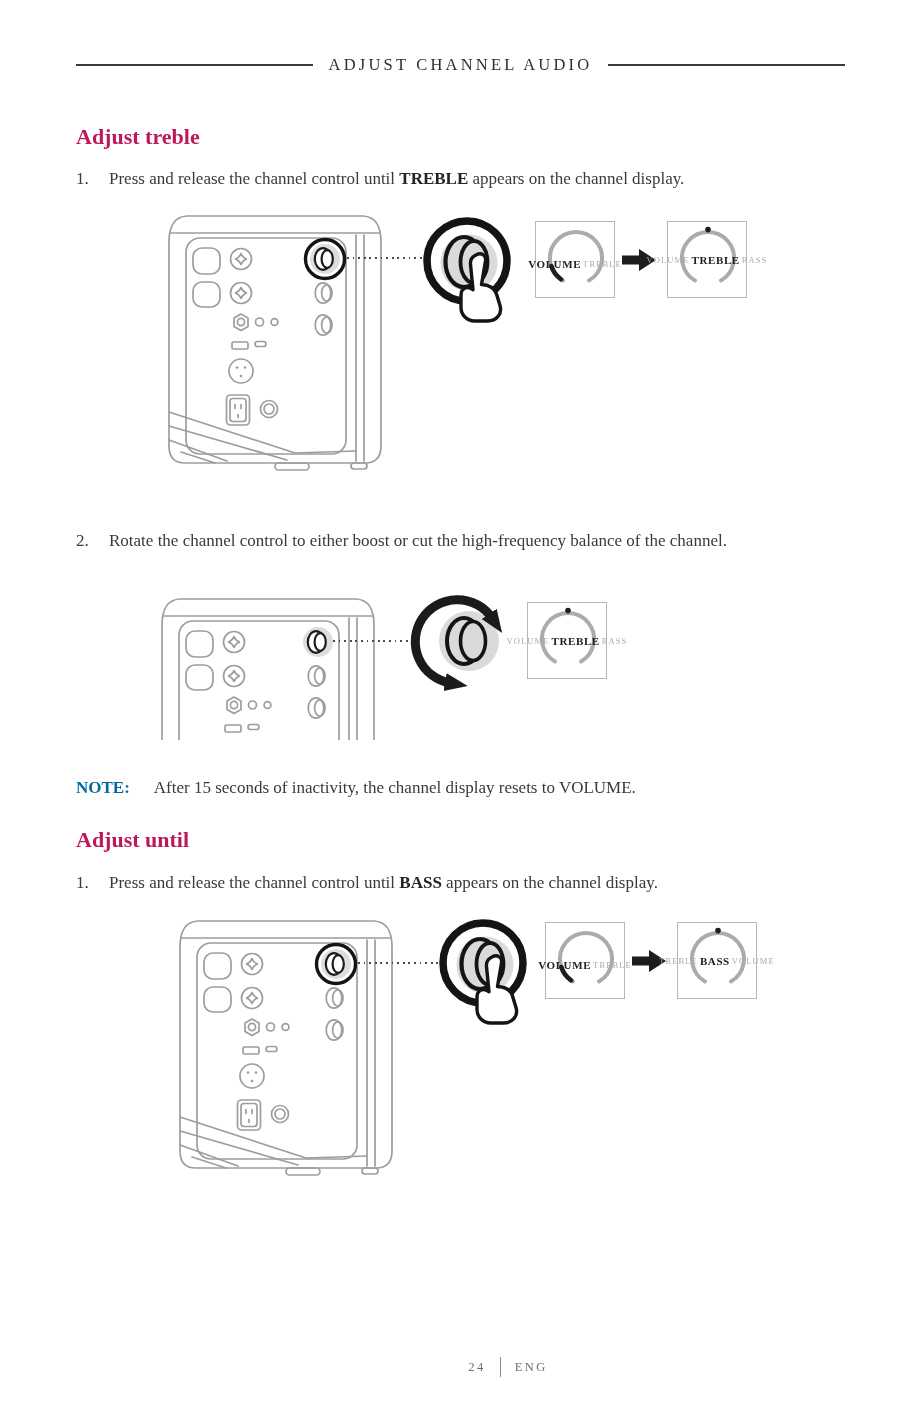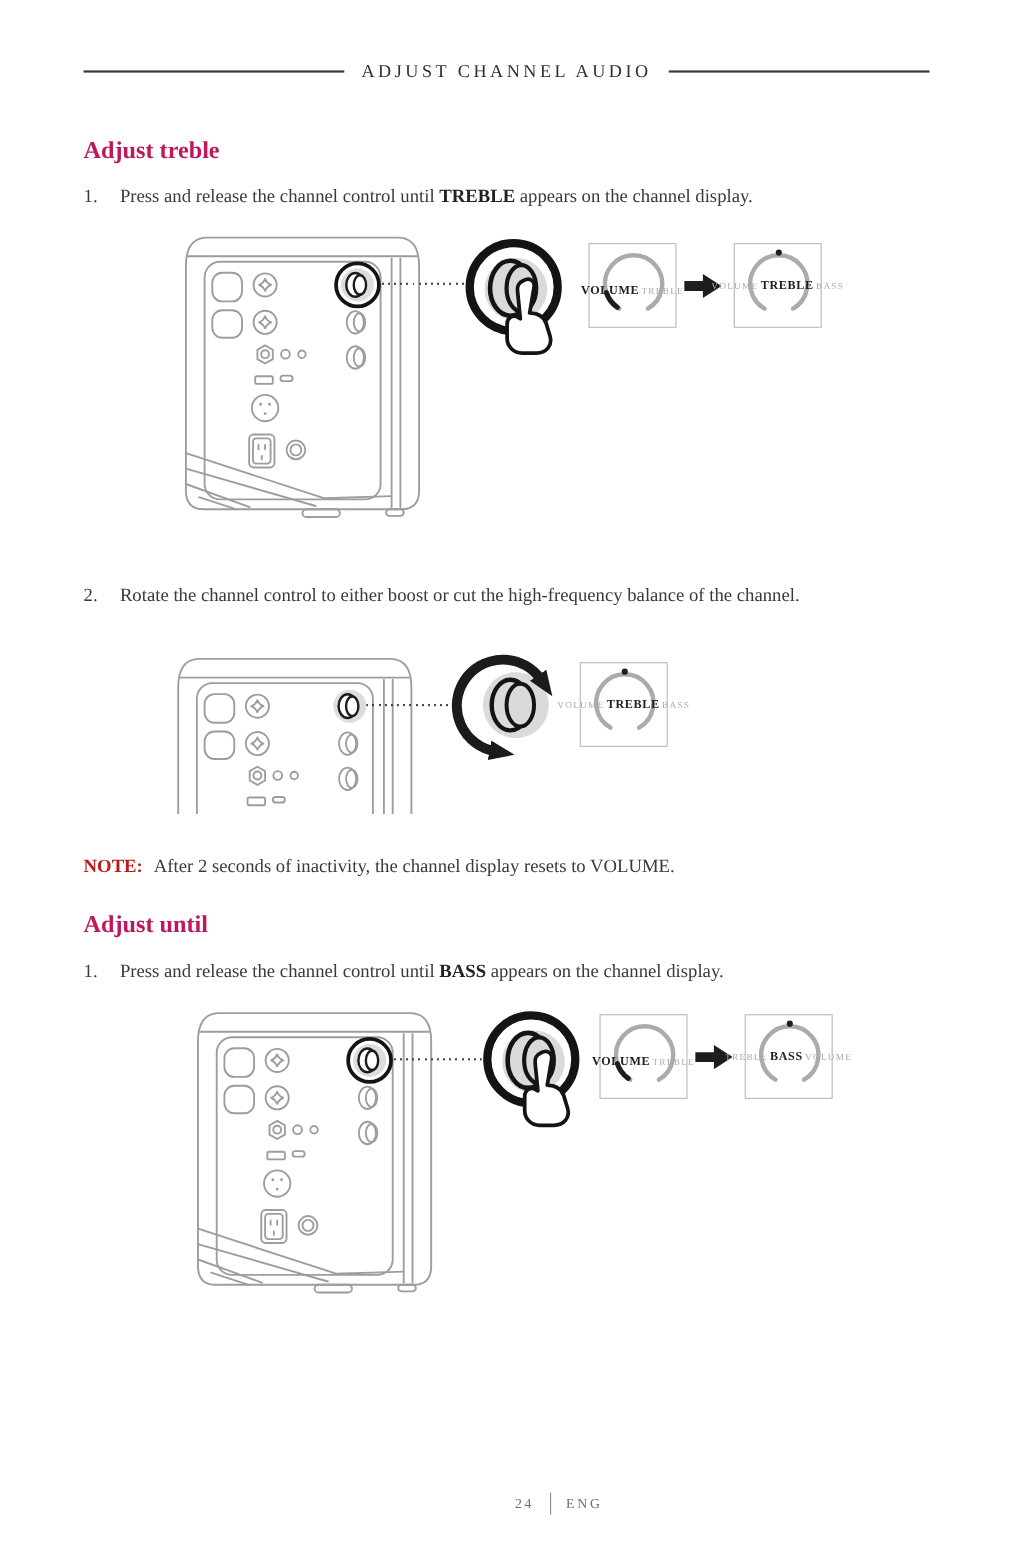--- a/index.html
+++ b/index.html
@@ -12,21 +12,21 @@
   .htitle{font-size:16.5px;letter-spacing:3.2px;color:#2f2f31;white-space:nowrap;line-height:20px;}
 
   
   h2{position:absolute;left:76px;margin:0;font-size:22px;font-weight:700;color:#be185d;line-height:26px;}
   .step{position:absolute;left:76px;display:flex;font-size:17px;line-height:26px;}
   .num{width:33px;flex-shrink:0;}
   .txt{max-width:700px;}
   .txt.w2{max-width:660px;text-align:right;}
   .txt b{color:#232325;}
   .note{position:absolute;left:76px;font-size:17px;line-height:26px;}
-  .note b{color:#b91c1c;margin-right:10px;}
+  .note b{color:#0369a1;margin-right:24px;}
 
   
   .abs{position:absolute;}
   .g{fill:none;stroke:#9b9da1;stroke-width:1.7;stroke-linejoin:round;stroke-linecap:round;}
   .gf{fill:#9b9da1;stroke:none;}
   .k{fill:#fff;stroke:#1c1c1e;stroke-width:2.2;}
   .crop{overflow:hidden;}
   .dotted{height:2px;background-image:repeating-linear-gradient(to right,#4a4a4c 0 1.8px,transparent 1.8px 5.6px);}
 
   
@@ -180,21 +180,21 @@
       <circle class="arc-dot" cx="40" cy="7.6" r="2.8"></circle>
     </svg>
     <div class="disp-lines">
       <div class="dl-dim">VOLUME</div>
       <div class="dl-active">TREBLE</div>
       <div class="dl-dim">BASS</div>
     </div>
   </div>
 
   <div class="note" style="top:775px;">
-    <b>NOTE:</b><span>After 2 seconds of inactivity, the channel display resets to VOLUME.</span>
+    <b>NOTE:</b><span>After 15 seconds of inactivity, the channel display resets to VOLUME.</span>
   </div>
 
   <h2 style="top:827px;">Adjust until</h2>
 
   <div class="step" style="top:870px;">
     <div class="num">1.</div>
     <div class="txt"><span>Press and release the channel control until </span><b>BASS</b><span> appears on the channel display.</span></div>
   </div>
 
   <svg class="abs" style="left:166px;top:907px;" width="240" height="280" viewBox="0 0 240 280">

